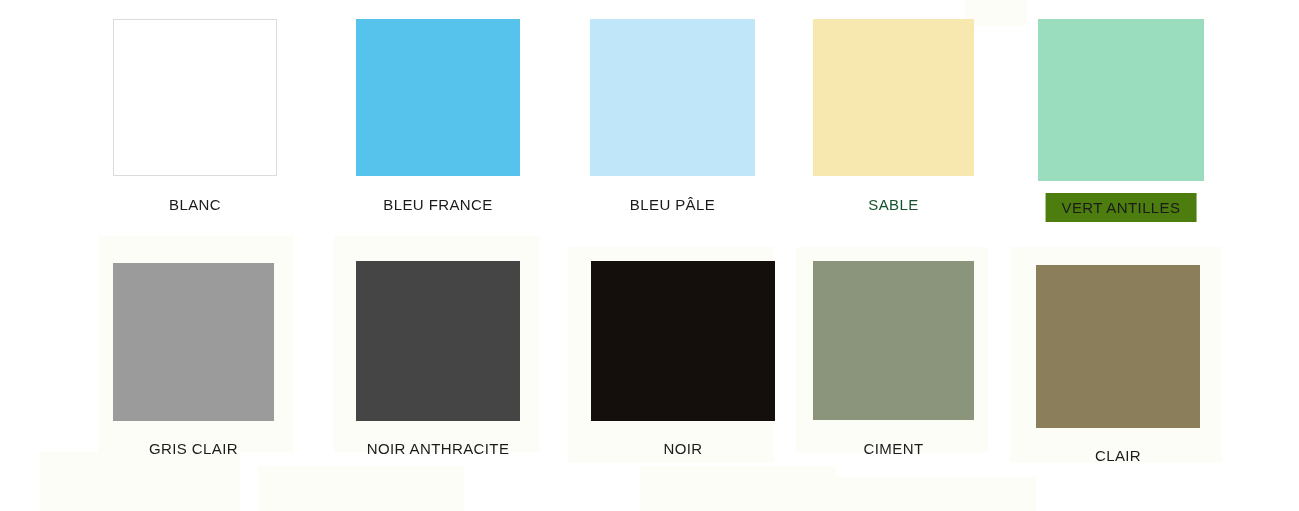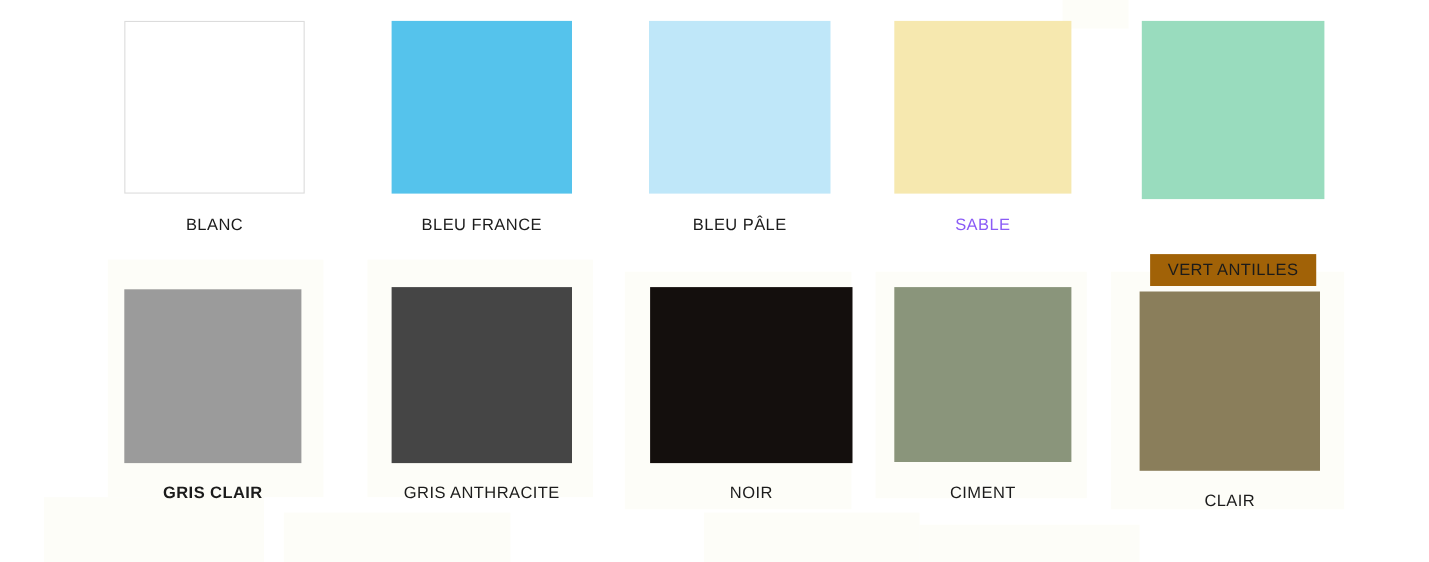--- a/index.html
+++ b/index.html
@@ -46,23 +46,22 @@
     left: 50%;
     transform: translateX(-50%);
     white-space: nowrap;
     font-size: 15px;
     letter-spacing: 0.4px;
     color: #1b1b1b;
     line-height: 1;
     text-align: center;
   }
   .chip-label.boxed {
-    background: #a16207;
+    background: #4d7c0f;
     padding: 7px 16px;
-    margin-top: 38px;
   }
 </style>
 </head>
 <body>
 
 <div id="stage">
   <div id="panels-layer">
       <div class="panel" style="left: 98px; top: 236px; width: 196px; height: 216px; background: rgb(253, 253, 248);"></div>
       <div class="panel" style="left: 334px; top: 236px; width: 205px; height: 216px; background: rgb(253, 253, 248);"></div>
       <div class="panel" style="left: 568px; top: 247px; width: 206px; height: 216px; background: rgb(253, 253, 248);"></div>
@@ -82,33 +81,33 @@
       <div class="swatch-cell" style="left: 356px; top: 19px; width: 164px; height: 176px;">
         <div class="chip" style="height: 157px; background: rgb(85, 195, 236);"></div>
         <div class="chip-label" style="color: rgb(27, 27, 27); top: 178px;">BLEU FRANCE</div>
       </div>
       <div class="swatch-cell" style="left: 590px; top: 19px; width: 165px; height: 157px;">
         <div class="chip" style="height: 157px; background: rgb(191, 231, 249);"></div>
         <div class="chip-label" style="color: rgb(27, 27, 27); top: 178px;">BLEU PÂLE</div>
       </div>
       <div class="swatch-cell" style="left: 813px; top: 19px; width: 161px; height: 157px;">
         <div class="chip" style="height: 157px; background: rgb(246, 232, 175);"></div>
-        <div class="chip-label" style="color: #8b5cf6; top: 178px;">SABLE</div>
+        <div class="chip-label" style="color: #14532d; top: 178px;">SABLE</div>
       </div>
       <div class="swatch-cell" style="left: 1038px; top: 19px; width: 166px; height: 162px;">
         <div class="chip" style="height: 162px; background: rgb(153, 220, 190);"></div>
         <div class="chip-label boxed" style="color: rgb(27, 27, 27); top: 174px;">VERT ANTILLES</div>
       </div>
       <div class="swatch-cell" style="left: 113px; top: 263px; width: 161px; height: 158px;">
         <div class="chip" style="height: 158px; background: rgb(155, 155, 155);"></div>
-        <div class="chip-label" style="color: rgb(27, 27, 27); top: 178px; font-weight: bold;">GRIS CLAIR</div>
+        <div class="chip-label" style="color: rgb(27, 27, 27); top: 178px;">GRIS CLAIR</div>
       </div>
       <div class="swatch-cell" style="left: 356px; top: 261px; width: 164px; height: 160px;">
         <div class="chip" style="height: 160px; background: rgb(69, 69, 69);"></div>
-        <div class="chip-label" style="color: rgb(27, 27, 27); top: 180px;">GRIS ANTHRACITE</div>
+        <div class="chip-label" style="color: rgb(27, 27, 27); top: 180px;">NOIR ANTHRACITE</div>
       </div>
       <div class="swatch-cell" style="left: 591px; top: 261px; width: 184px; height: 160px;">
         <div class="chip" style="height: 160px; background: rgb(20, 15, 13);"></div>
         <div class="chip-label" style="color: rgb(27, 27, 27); top: 180px;">NOIR</div>
       </div>
       <div class="swatch-cell" style="left: 813px; top: 261px; width: 161px; height: 132px;">
         <div class="chip" style="height: 159px; background: rgb(138, 149, 123);"></div>
         <div class="chip-label" style="color: rgb(27, 27, 27); top: 180px;">CIMENT</div>
       </div>
       <div class="swatch-cell" style="left: 1036px; top: 265px; width: 164px; height: 163px;">

